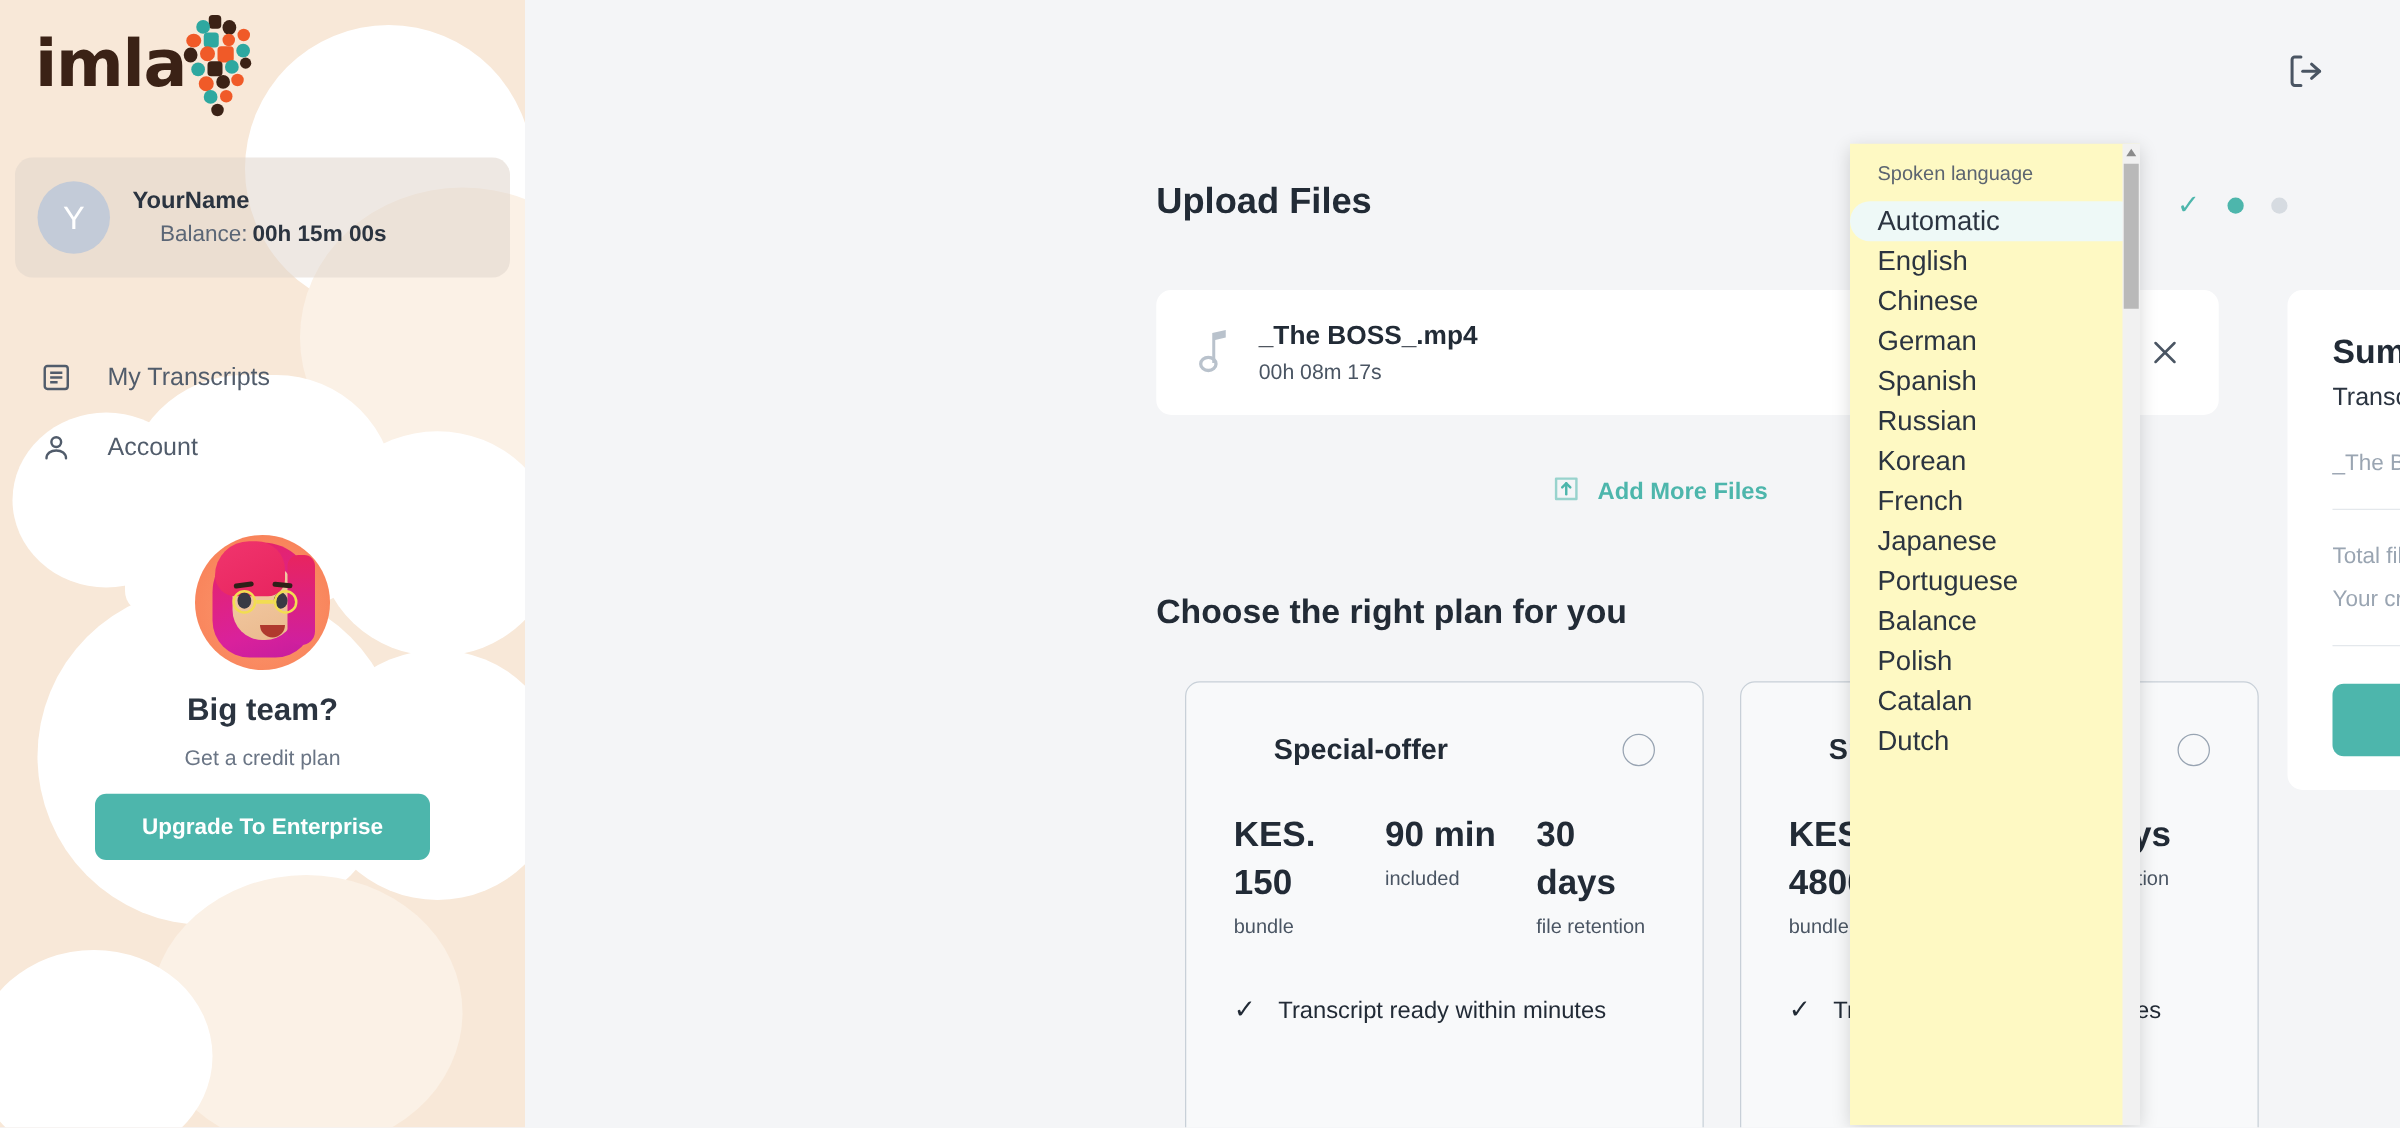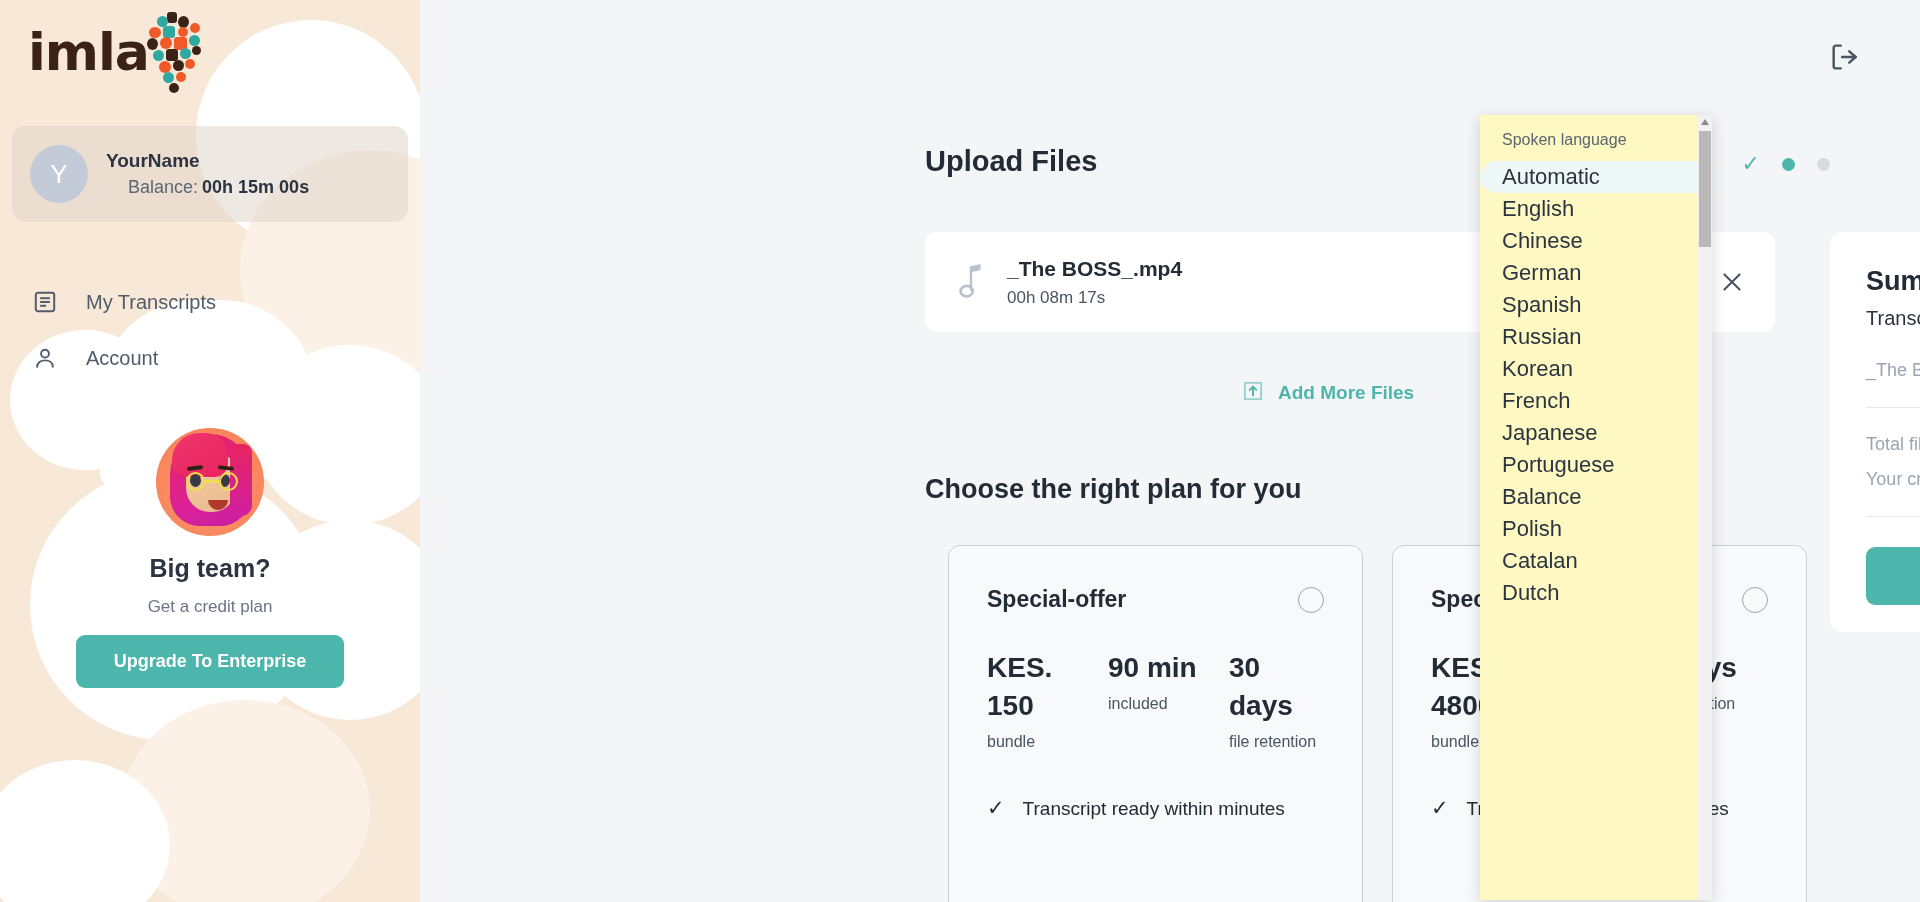--- a/index.html
+++ b/index.html
@@ -150,21 +150,21 @@
   .plan-card {
     position: absolute; top: 545px;
     width: 415px; height: 400px;
     background: #f8f9fa;
     border: 1.6px solid #c8d0d8;
     border-radius: 12px;
     padding: 40px 38px 0 38px;
   }
   .plan-card.one { left: 528px; }
   .plan-card.two { left: 972px; }
-  .plan-head { display: flex; align-items: center; justify-content: space-between; margin-bottom: 36px; }
+  .plan-head { display: flex; align-items: center; justify-content: space-between; margin-bottom: 36px; margin-left: 32px; }
   .plan-name { font-size: 23px; font-weight: 700; color: #222b36; }
   .plan-radio { width: 26px; height: 26px; border-radius: 50%; border: 1.8px solid #98a4b2; cursor: pointer; }
   .plan-cols { display: flex; gap: 26px; }
   .plan-col { flex: 1; }
   .plan-col .big { font-size: 28px; font-weight: 700; color: #222b36; line-height: 1.35; }
   .plan-col .small { font-size: 16px; color: #4a5563; line-height: 1.35; margin-top: 6px; }
   .plan-feat { display: flex; gap: 18px; margin-top: 42px; align-items: flex-start; }
   .plan-feat .chk { font-size: 21px; color: #222b36; line-height: 1.3; }
   .plan-feat .ftxt { font-size: 19px; color: #222b36; line-height: 1.55; }
 

